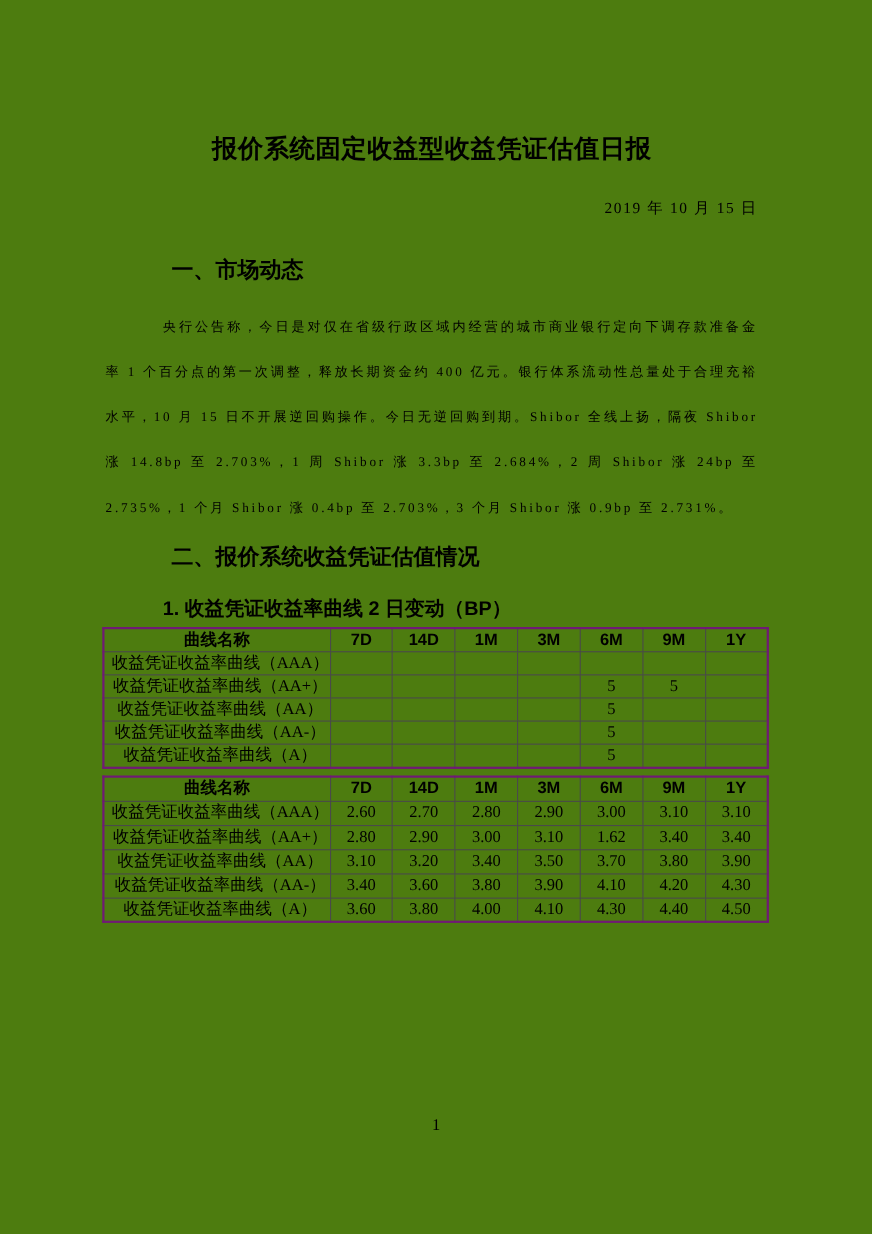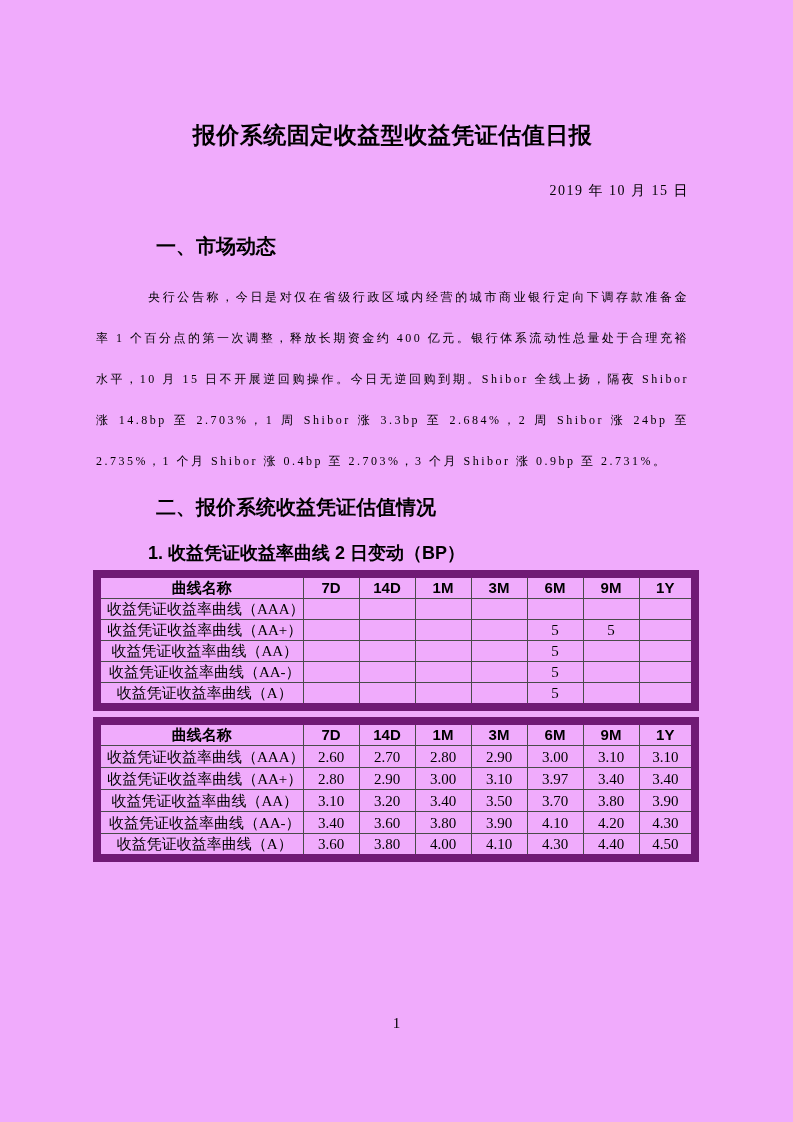--- a/index.html
+++ b/index.html
@@ -1,21 +1,21 @@
 <!DOCTYPE html>
 <html><head>
 <meta charset="utf-8">
 <style>
   * { box-sizing: border-box; }
   html, body { margin: 0; padding: 0; background: #ffffff; }
   .page {
     position: relative;
     width: 793px;
     height: 1122px;
-    background: #f0abfc;
+    background: #4d7c0f;
     padding: 118px 104px 0 96px;
     font-family: "Liberation Serif", serif;
     color: #000000;
     overflow: hidden;
   }
   .doc-title {
     margin: 0;
     text-align: center;
     font-family: "Liberation Sans", sans-serif;
     font-size: 23px;
@@ -57,21 +57,21 @@
     line-height: 22px;
     padding-left: 52px;
   }
   .sub1 { margin-top: 20px; }
   .sub2 { margin-top: 24px; }
   table.val {
     border-collapse: collapse;
     table-layout: fixed;
     width: 606px;
     margin: 6px 0 0 -3px;
-    border: 8px solid #701a75;
+    border: 2px solid #701a75;
   }
   table.val th, table.val td {
     border: 1px solid #4a4a4a;
     height: 21px;
     padding: 0;
     font-size: 15px;
     line-height: 20px;
     text-align: center;
     overflow: hidden;
     white-space: nowrap;
@@ -204,21 +204,21 @@
           <td>3.00</td>
           <td>3.10</td>
           <td>3.10</td>
         </tr>
         <tr>
           <td class="rowname">收益凭证收益率曲线（AA+）</td>
           <td>2.80</td>
           <td>2.90</td>
           <td>3.00</td>
           <td>3.10</td>
-          <td>3.97</td>
+          <td>1.62</td>
           <td>3.40</td>
           <td>3.40</td>
         </tr>
         <tr>
           <td class="rowname">收益凭证收益率曲线（AA）</td>
           <td>3.10</td>
           <td>3.20</td>
           <td>3.40</td>
           <td>3.50</td>
           <td>3.70</td>

